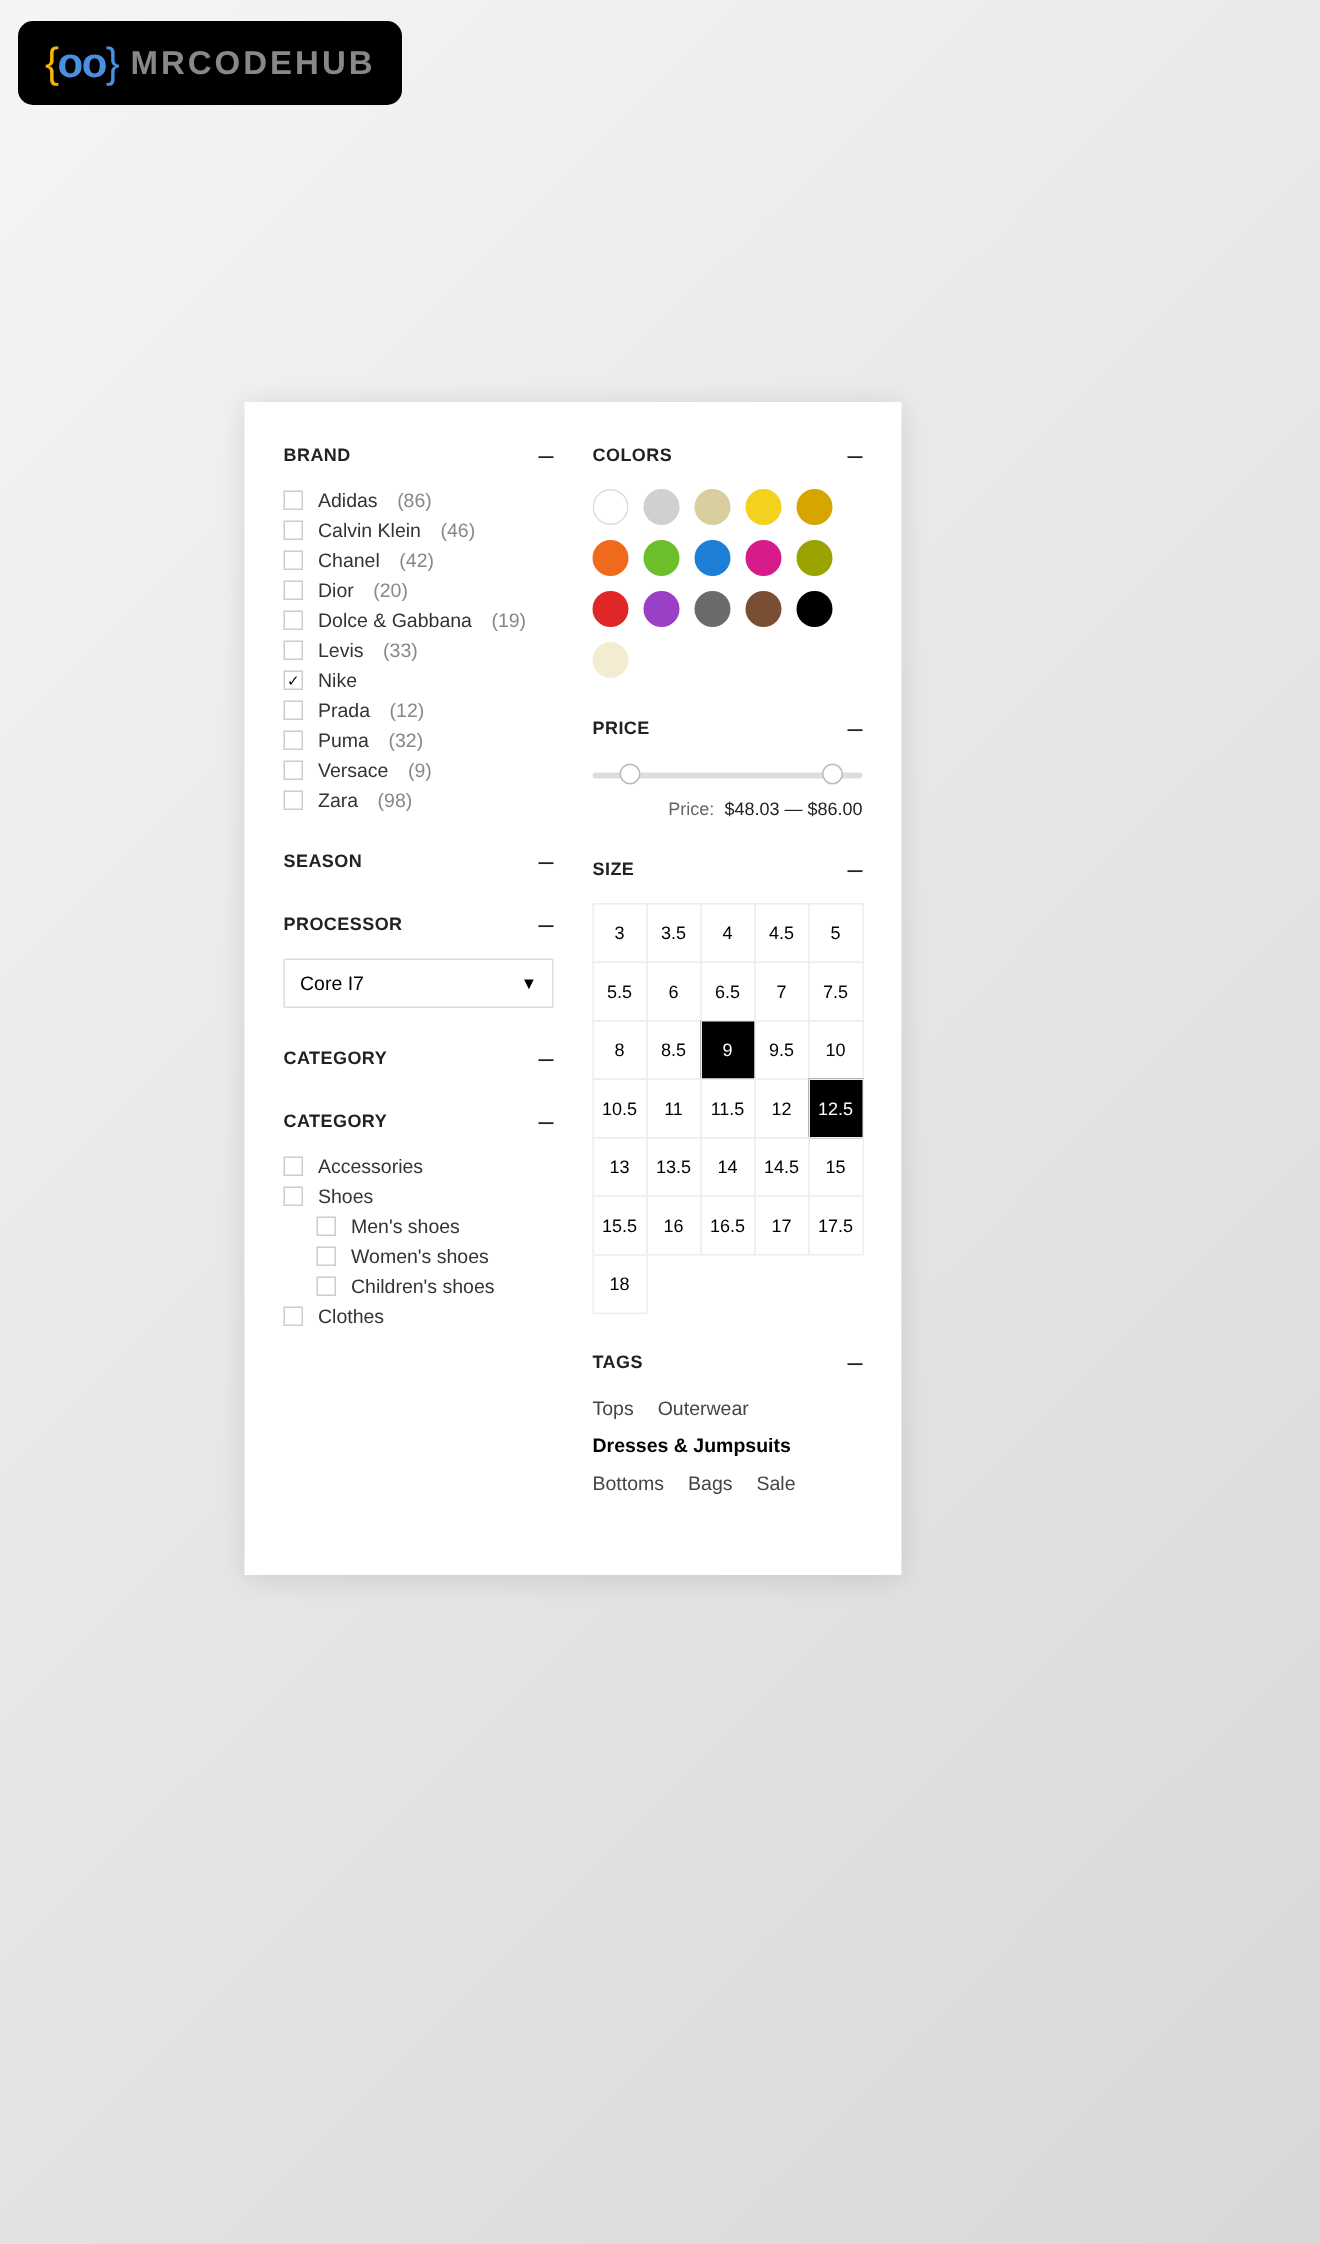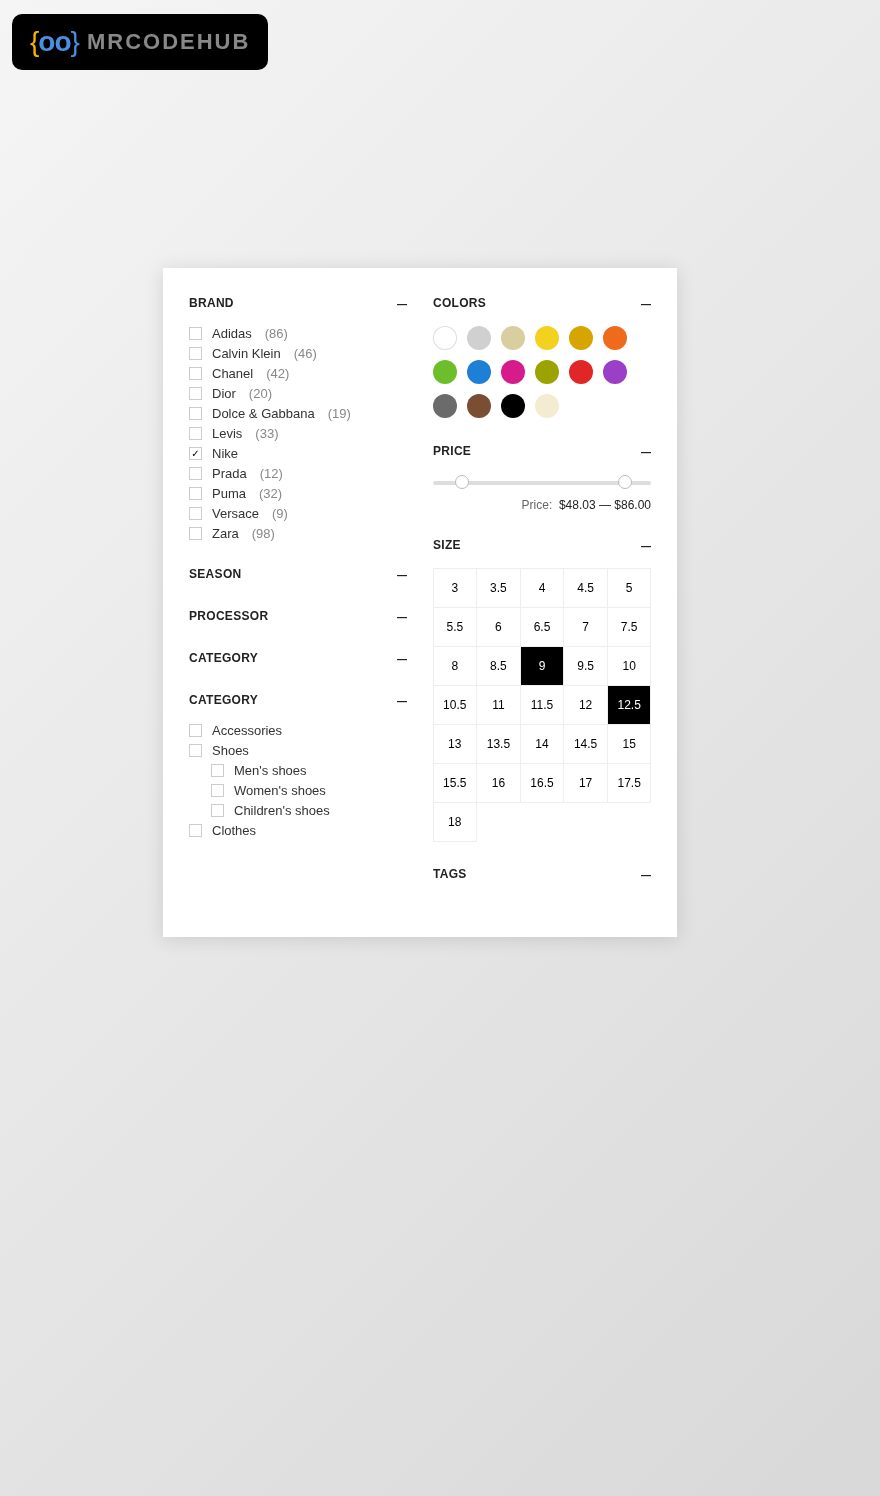--- a/index.html
+++ b/index.html
@@ -30,21 +30,21 @@
 .logo-text {
   color: #888;
   font-size: 22px;
   font-weight: 700;
   letter-spacing: 2px;
 }
 .panel {
   position: absolute;
   top: 268px;
   left: 163px;
-  width: 514px;
+  width: 438px;
   background: #fff;
   padding: 26px 26px 30px 26px;
   box-shadow: 0 2px 18px rgba(0,0,0,0.12);
   display: flex;
   gap: 26px;
 }
 .col { flex: 1; }
 .section { margin-bottom: 24px; }
 .section-head {
   display: flex;
@@ -252,20 +252,24 @@
       <div class="section-head">
         <span class="section-title">SEASON</span>
         <span class="minus">–</span>
       </div>
     </div>
 
     <div class="section">
       <div class="section-head">
         <span class="section-title">PROCESSOR</span>
         <span class="minus">–</span>
+      </div>
+      <div class="select">
+        <span>Core I7</span>
+        <span class="caret">▼</span>
       </div>
     </div>
 
     <div class="section">
       <div class="section-head">
         <span class="section-title">CATEGORY</span>
         <span class="minus">–</span>
       </div>
     </div>
 
@@ -385,19 +389,27 @@
           <div class="size-cell">17.5</div>
           <div class="size-cell">18</div>
         </div>
     </div>
 
     <div class="section">
       <div class="section-head">
         <span class="section-title">TAGS</span>
         <span class="minus">–</span>
       </div>
+      <div class="tags" id="tags">
+          <span class="tag">Tops</span>
+          <span class="tag">Outerwear</span>
+          <span class="tag active">Dresses &amp; Jumpsuits</span>
+          <span class="tag">Bottoms</span>
+          <span class="tag">Bags</span>
+          <span class="tag">Sale</span>
+        </div>
     </div>
 
   </div>
 </div>
 
 
 
 
 </body></html>

